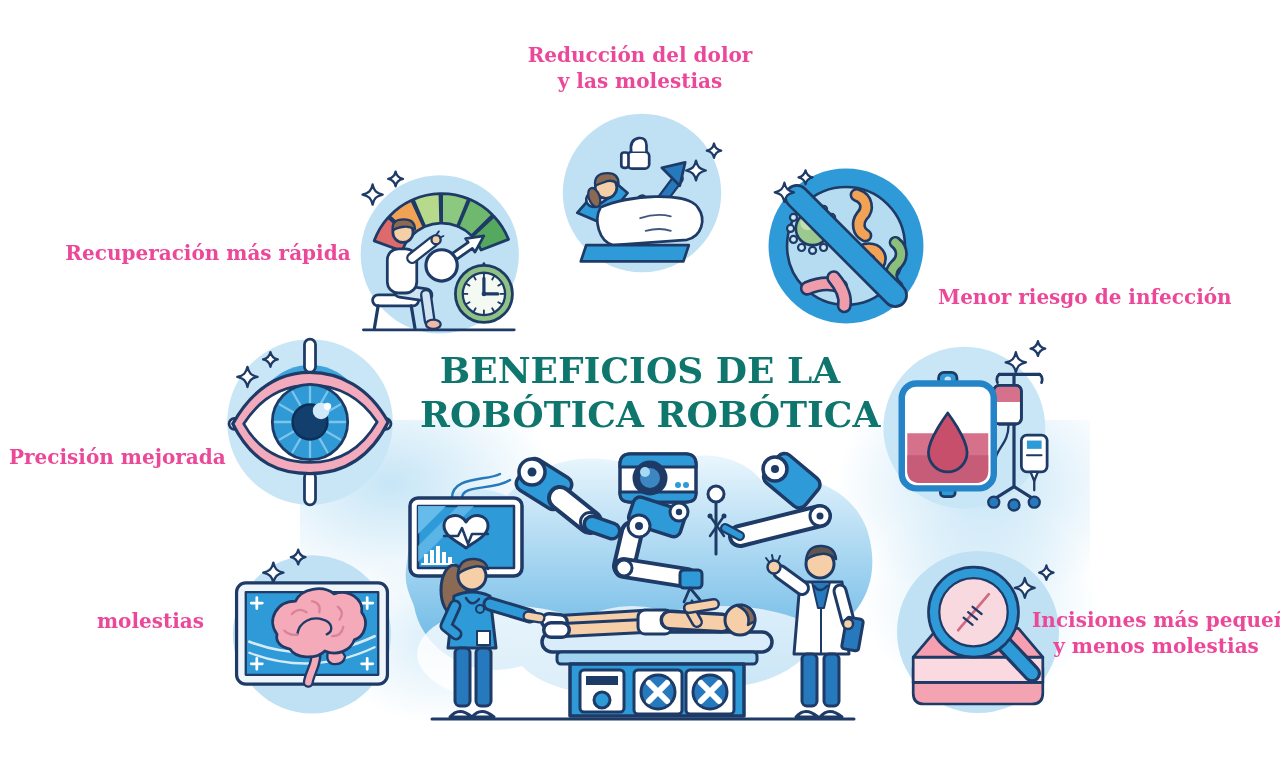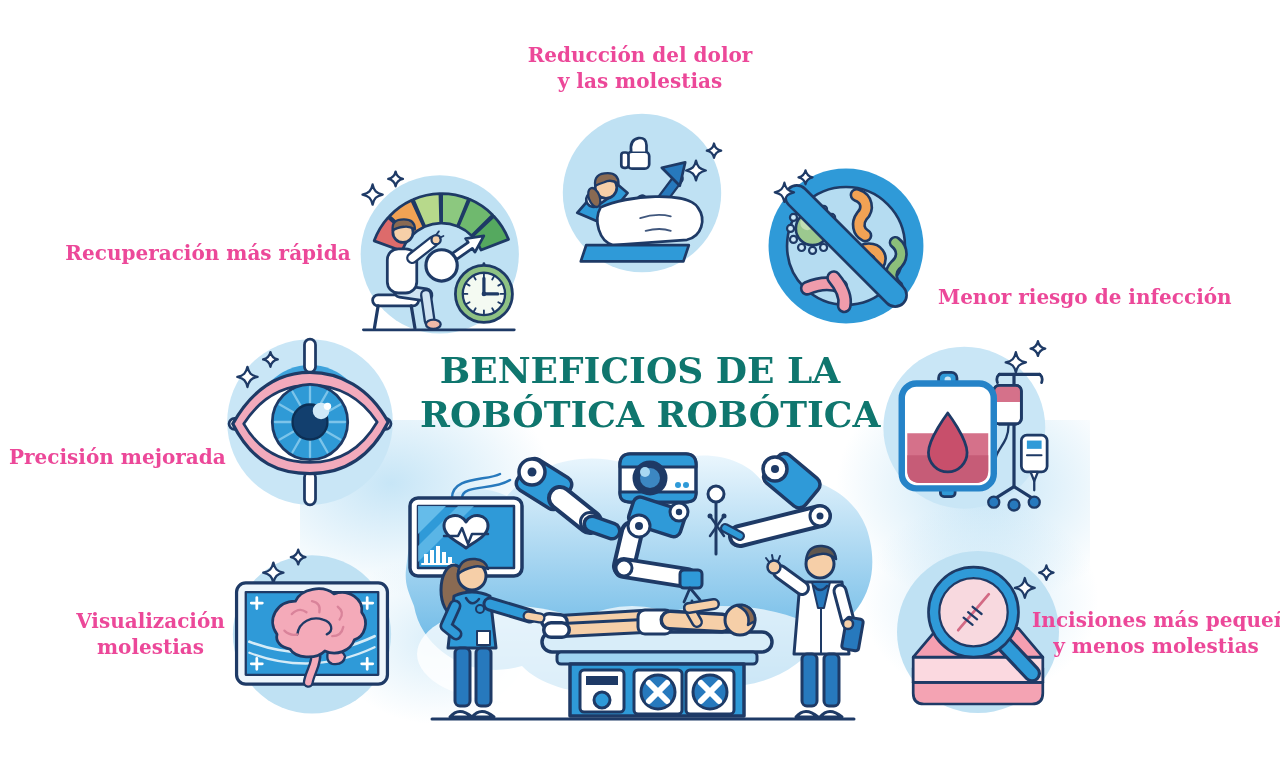--- a/index.html
+++ b/index.html
@@ -439,21 +439,20 @@
   <div class="lbl" style="left:938px;top:240px;width:262px;margin-top:44px;">
     <div>Menor riesgo de infección</div>
   </div>
 
   <div class="lbl" style="left:9px;top:408px;width:210px;margin-top:36px;">
     <div>Precisión mejorada</div>
   </div>
 
 
   <div class="lbl" style="left:48px;top:608px;width:205px;">
-    <div>Visualización</div>
     <div>molestias</div>
   </div>
 
   <div class="lbl" style="left:1032px;top:607px;width:248px;">
     <div>Incisiones más pequeñas</div>
     <div>y menos molestias</div>
   </div>
 
 </div>
 

